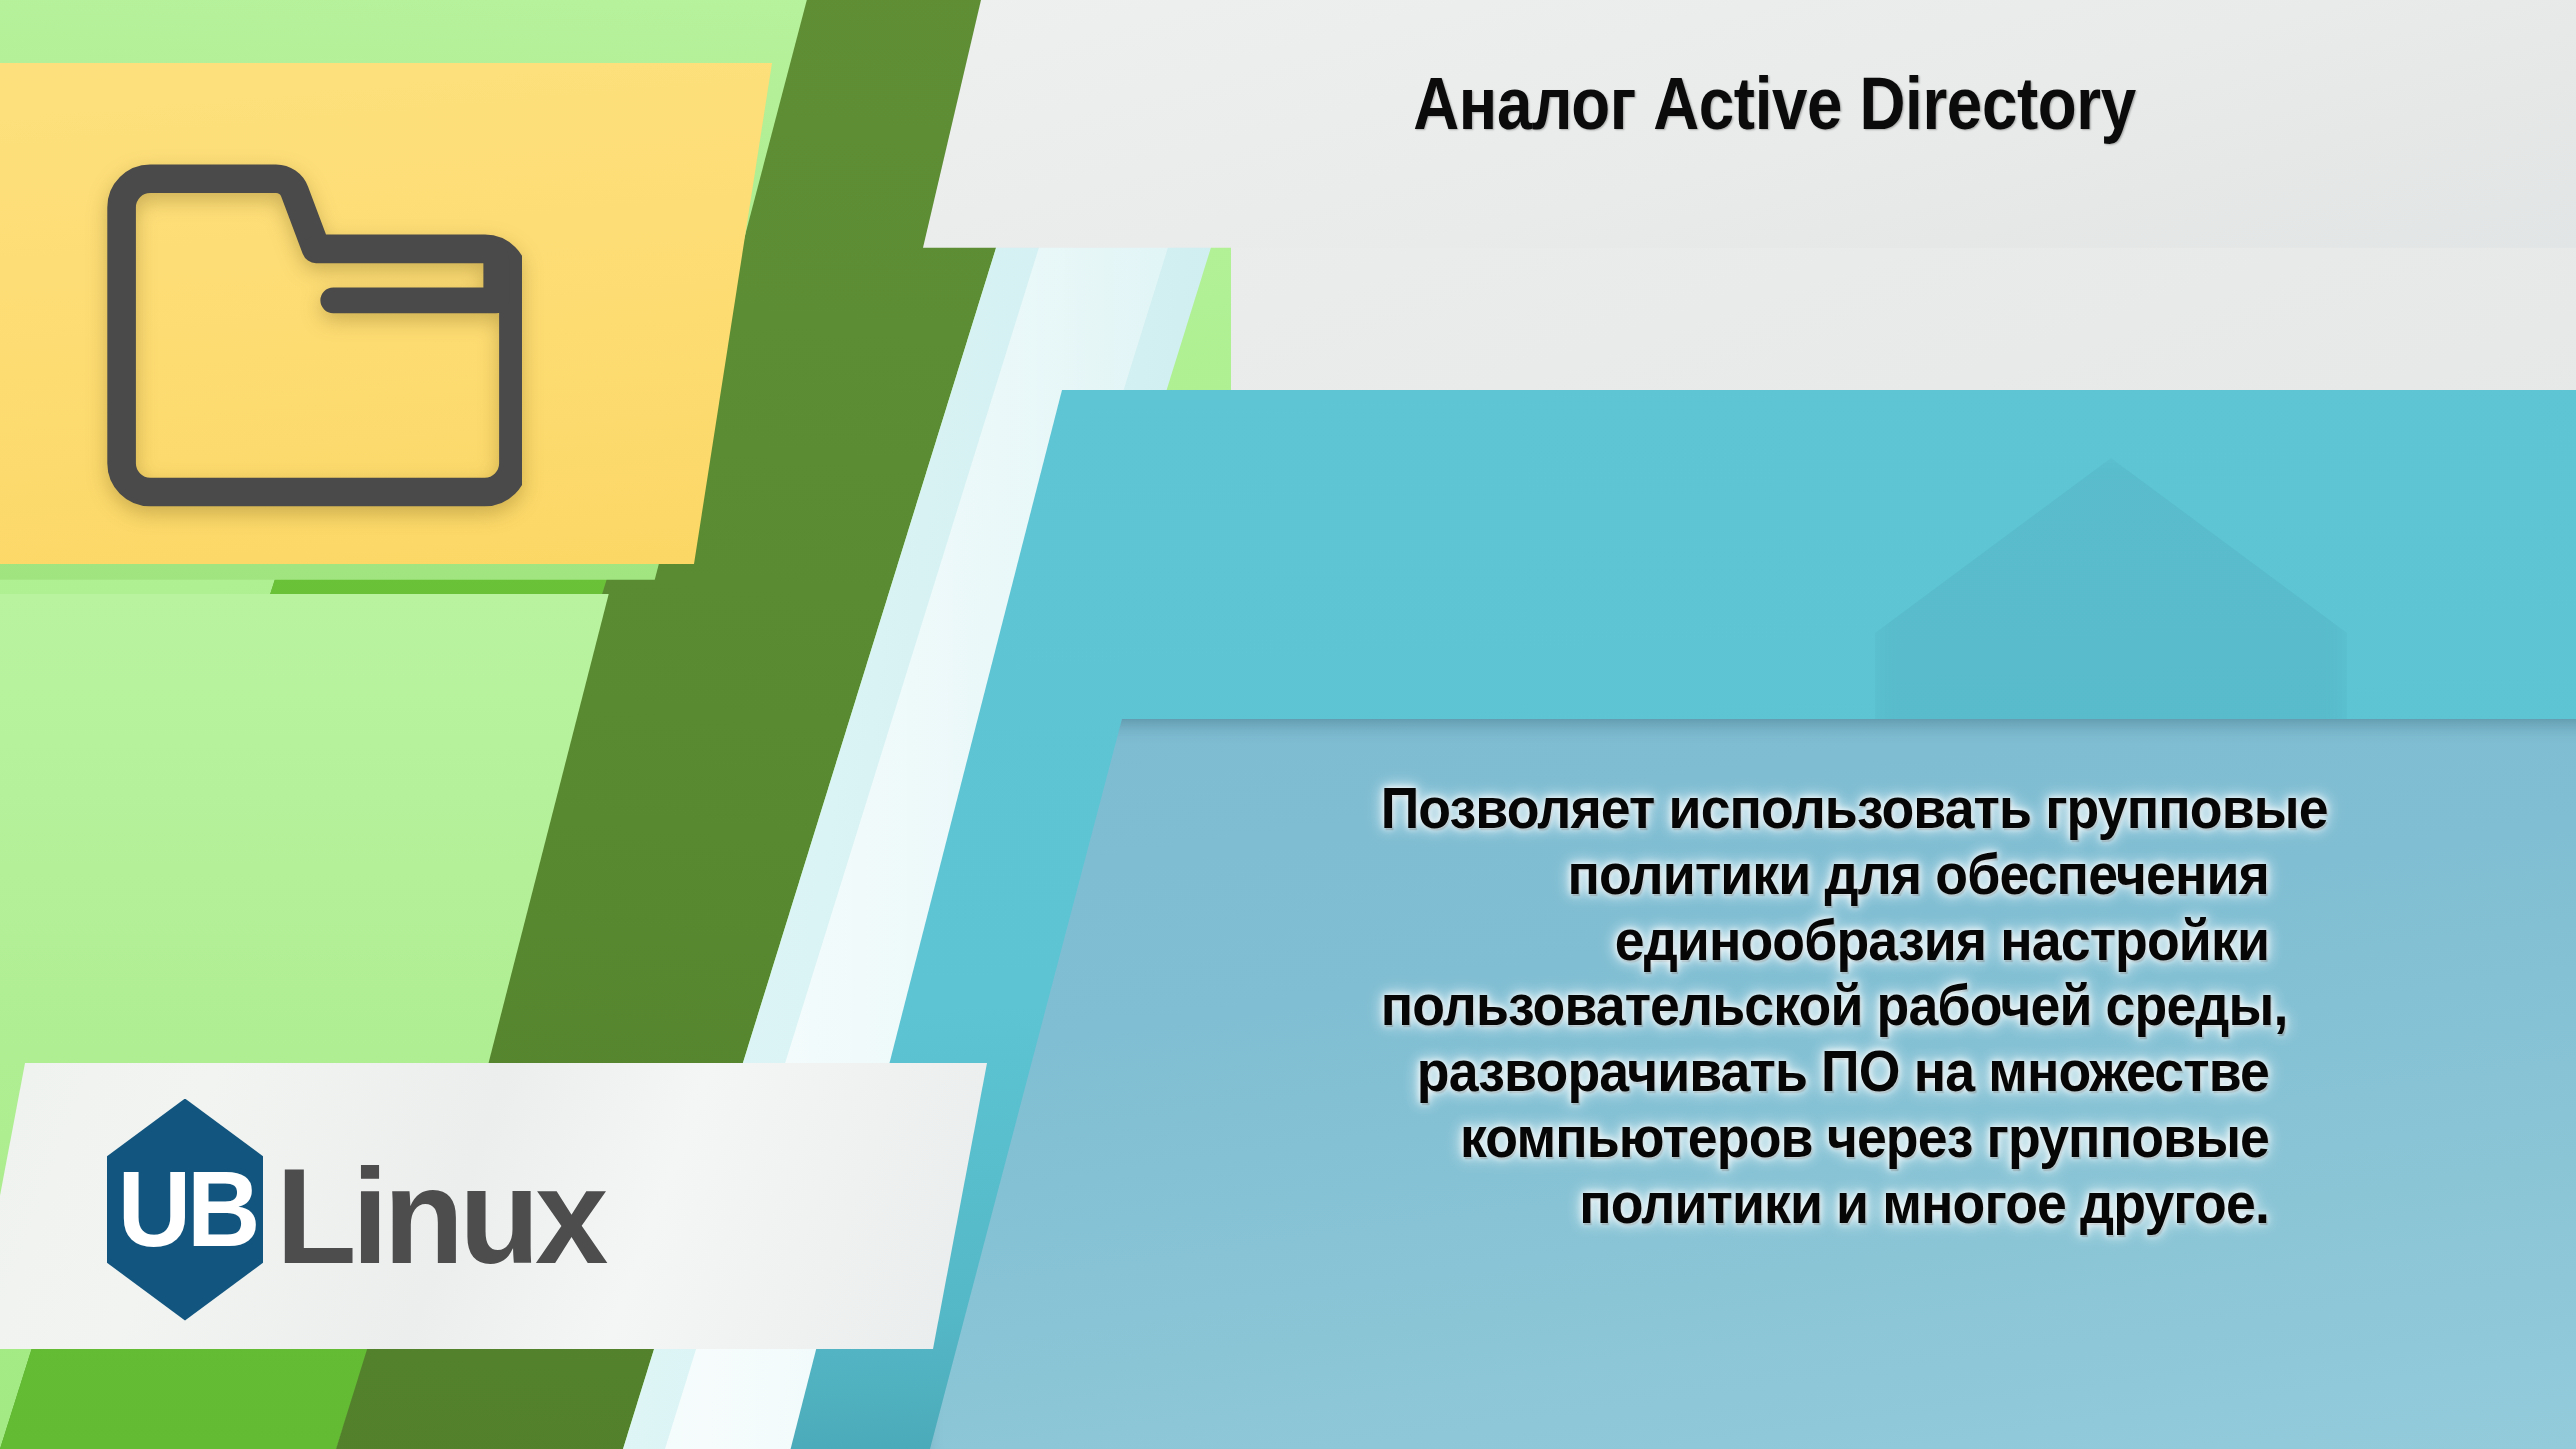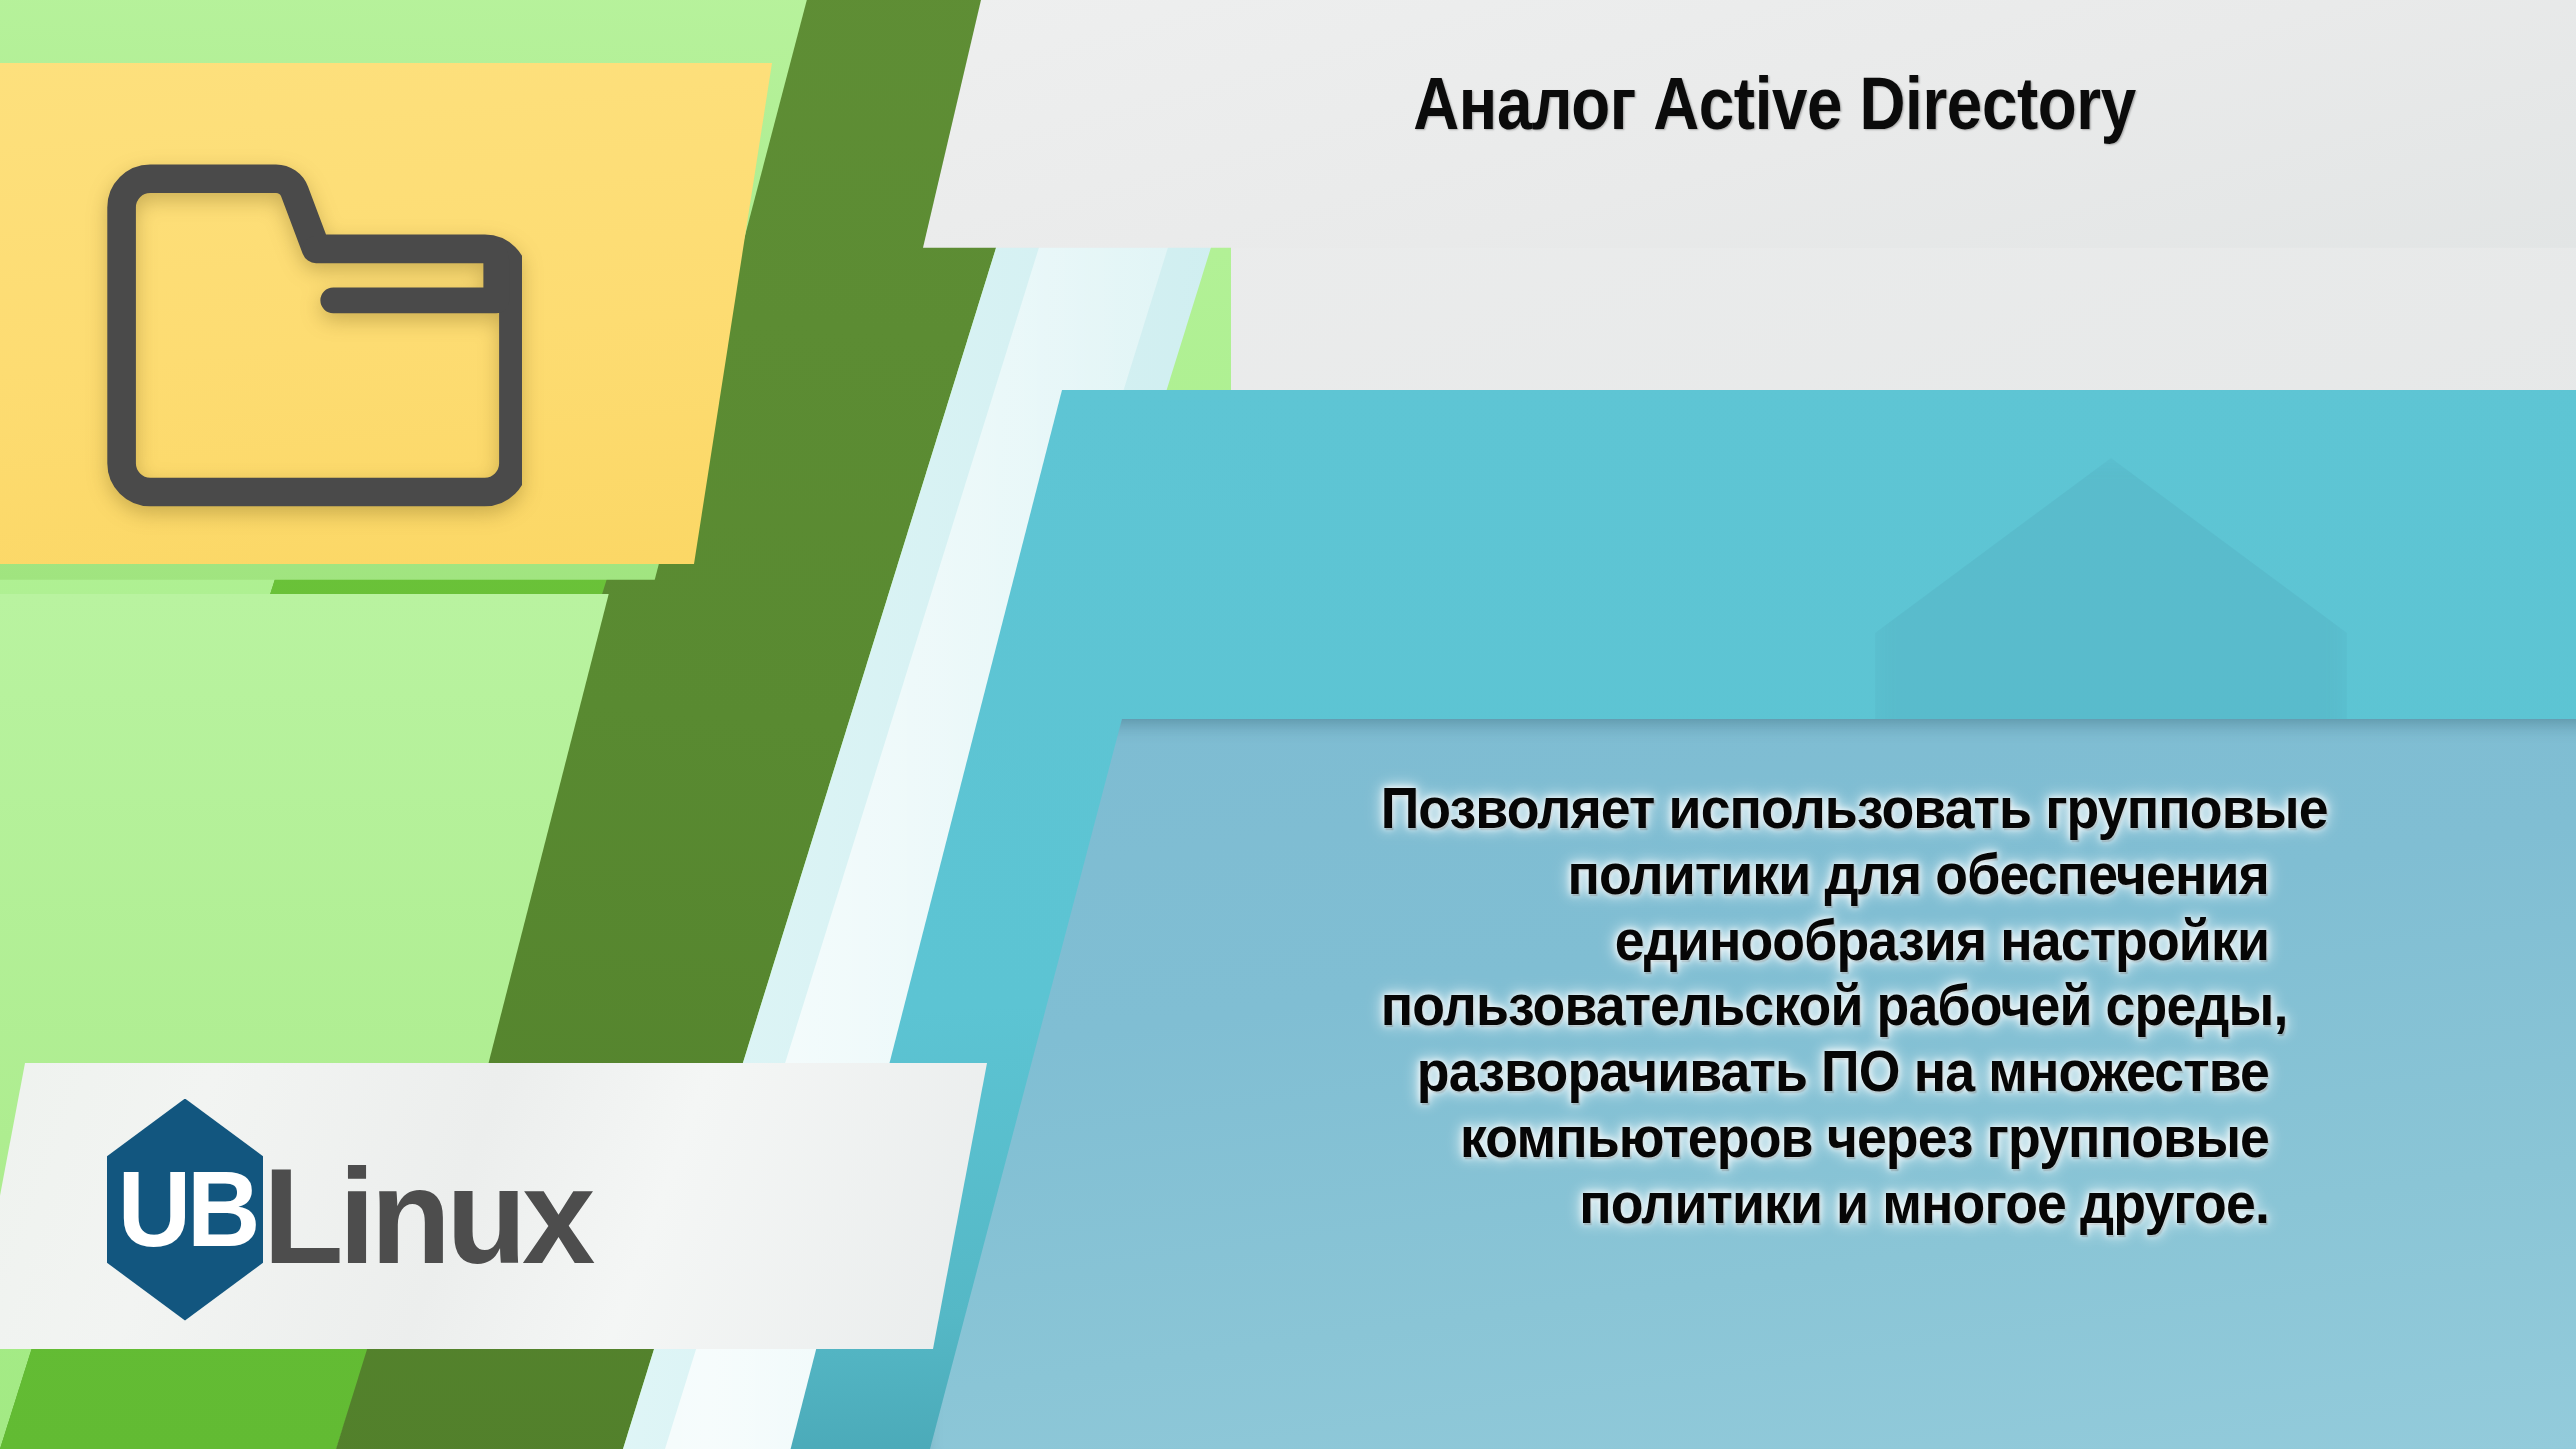--- a/index.html
+++ b/index.html
@@ -180,21 +180,21 @@
        0 0 20px rgba(255,255,255,.55),
        1.4px 2.1px 1.4px rgba(0,0,0,.35);
   }
   .body-text .ln{ display:block; white-space:nowrap; }
 
   
   .logo{
     position:absolute;
     left:107px; top:1095px;
     width:680px; height:229px;
-    display:flex; align-items:center; 
+    display:flex; align-items:center; gap:13px;
   }
   .logo-hex{
     position:relative;
     width:156px; height:222px;
     flex:0 0 auto;
   }
   .logo-hex .hexshape{
     position:absolute; inset:0;
     background:#12567f;
     clip-path:polygon(50% 0%, 100% 26%, 100% 74%, 50% 100%, 0% 74%, 0% 26%);

